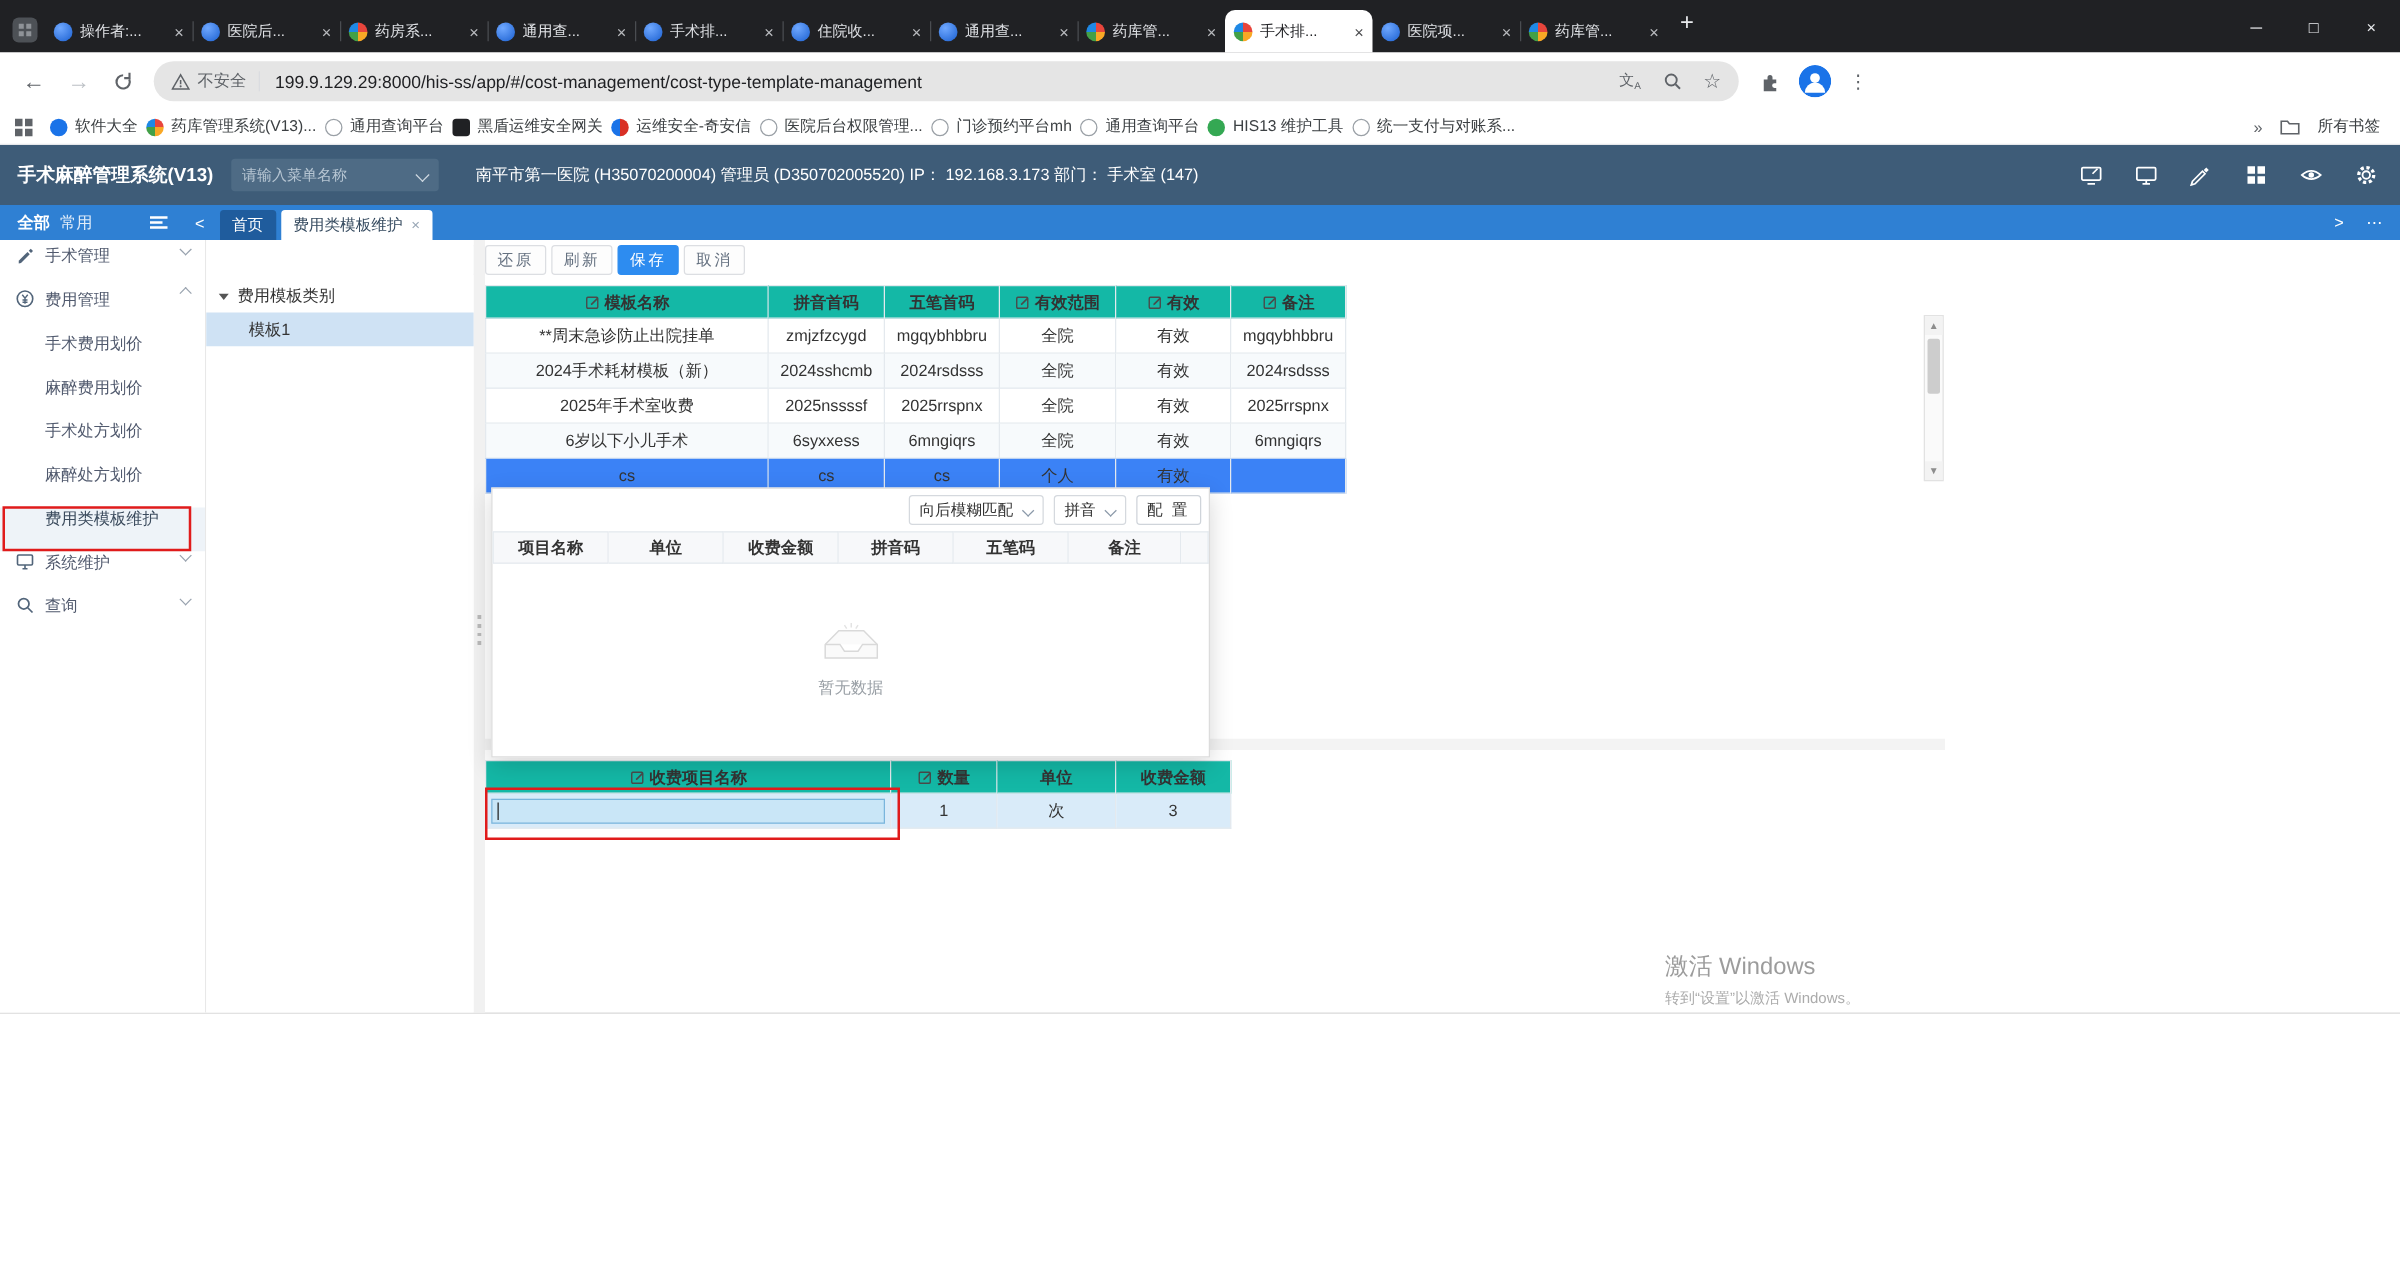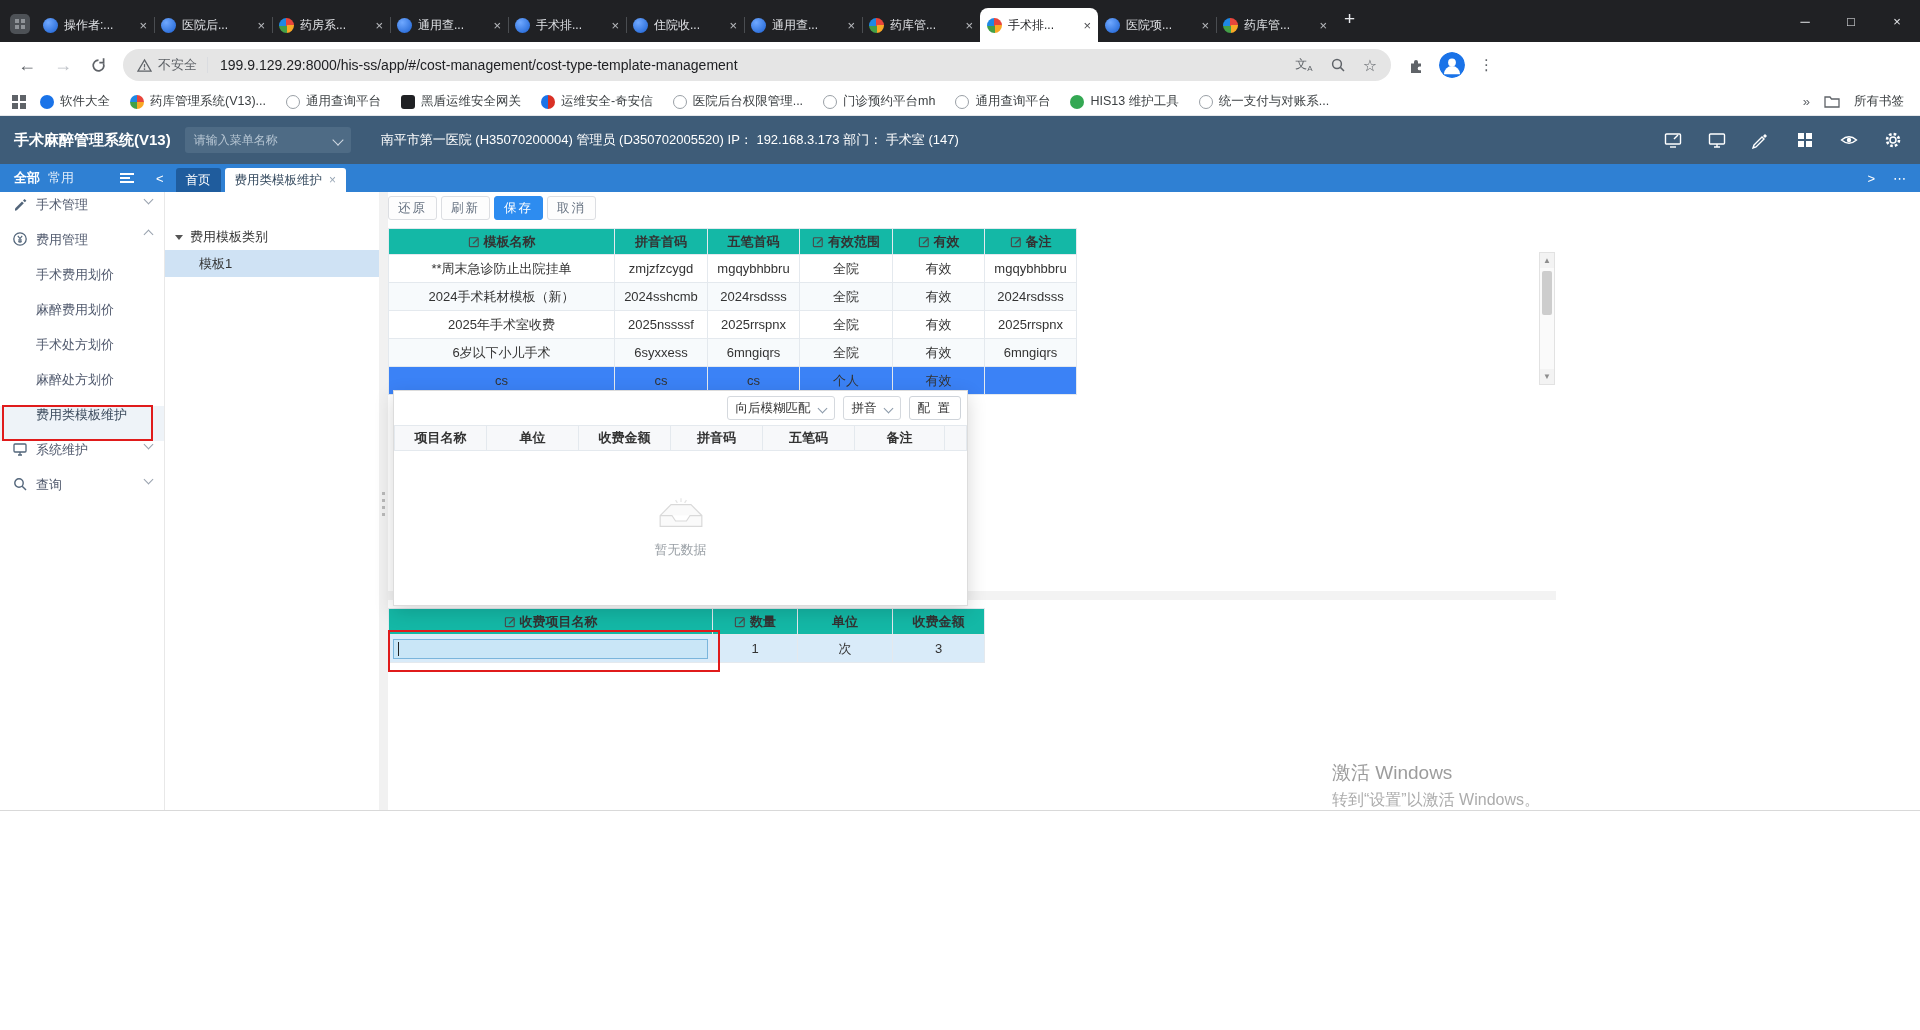--- a/index.html
+++ b/index.html
@@ -51,21 +51,21 @@
   .kebab{color:#5f6368;font-size:15px;margin:0 18px 0 14px;cursor:pointer}
 
   
   #bookmarksbar{left:0;top:88px;width:1920px;height:28px;background:#fff;border-bottom:1px solid #e6e8eb;
                 display:flex;align-items:center;font-size:12.5px;color:#3c4043;box-sizing:border-box}
   .apps-ic{width:14px;height:14px;margin:0 14px 0 12px;background:
      linear-gradient(#5f6368,#5f6368) 0 0/6px 6px no-repeat,
      linear-gradient(#5f6368,#5f6368) 8px 0/6px 6px no-repeat,
      linear-gradient(#5f6368,#5f6368) 0 8px/6px 6px no-repeat,
      linear-gradient(#5f6368,#5f6368) 8px 8px/6px 6px no-repeat}
-  #bmlist{display:flex;align-items:center;gap:20px}
+  #bmlist{display:flex;align-items:center;gap:7px}
   .bmitem{display:flex;align-items:center;gap:6px;cursor:pointer;white-space:nowrap}
   .bmic{width:14px;height:14px;border-radius:50%;flex:none;box-sizing:border-box}
   .bmic.blue{background:#1a73e8}
   .bmic.pinwheel{background:conic-gradient(#e8453c 0 25%,#f9a825 0 50%,#43a047 0 75%,#1e88e5 0)}
   .bmic.globe{background:#fff;border:1.6px solid #9aa0a6}
   .bmic.shield{background:#202124;border-radius:3px}
   .bmic.qianxin{background:conic-gradient(#d93025 0 50%,#1a73e8 0)}
   .bmic.green{background:#34a853}
   .bm-right{margin-left:auto;display:flex;align-items:center;gap:14px;margin-right:16px}
   .chevrons{color:#5f6368;font-size:13px}
@@ -179,21 +179,21 @@
   .empty svg{width:58px;height:38px;display:block;margin:0 auto 6px}
 
   
   .redbox{position:absolute;border:2px solid #e01b1b;z-index:30;pointer-events:none;box-sizing:border-box}
   #redbox-sidebar{left:2px;top:405px;width:151px;height:36px}
   #redbox-input{left:388px;top:630px;width:332px;height:42px}
 
   
   #watermark{left:1332px;top:760px;color:rgba(128,128,128,.78);z-index:2}
   #watermark .w1{font-size:19px}
-  #watermark .w2{font-size:16px;color:rgba(128,128,128,.66);margin-top:4px}
+  #watermark .w2{font-size:12px;color:rgba(128,128,128,.66);margin-top:4px}
 </style>
 </head>
 <body>
 
 <div class="screen">
 
   <div class="abs" id="tabbar">
     <div class="ws-btn">
         <i></i>
       </div>

